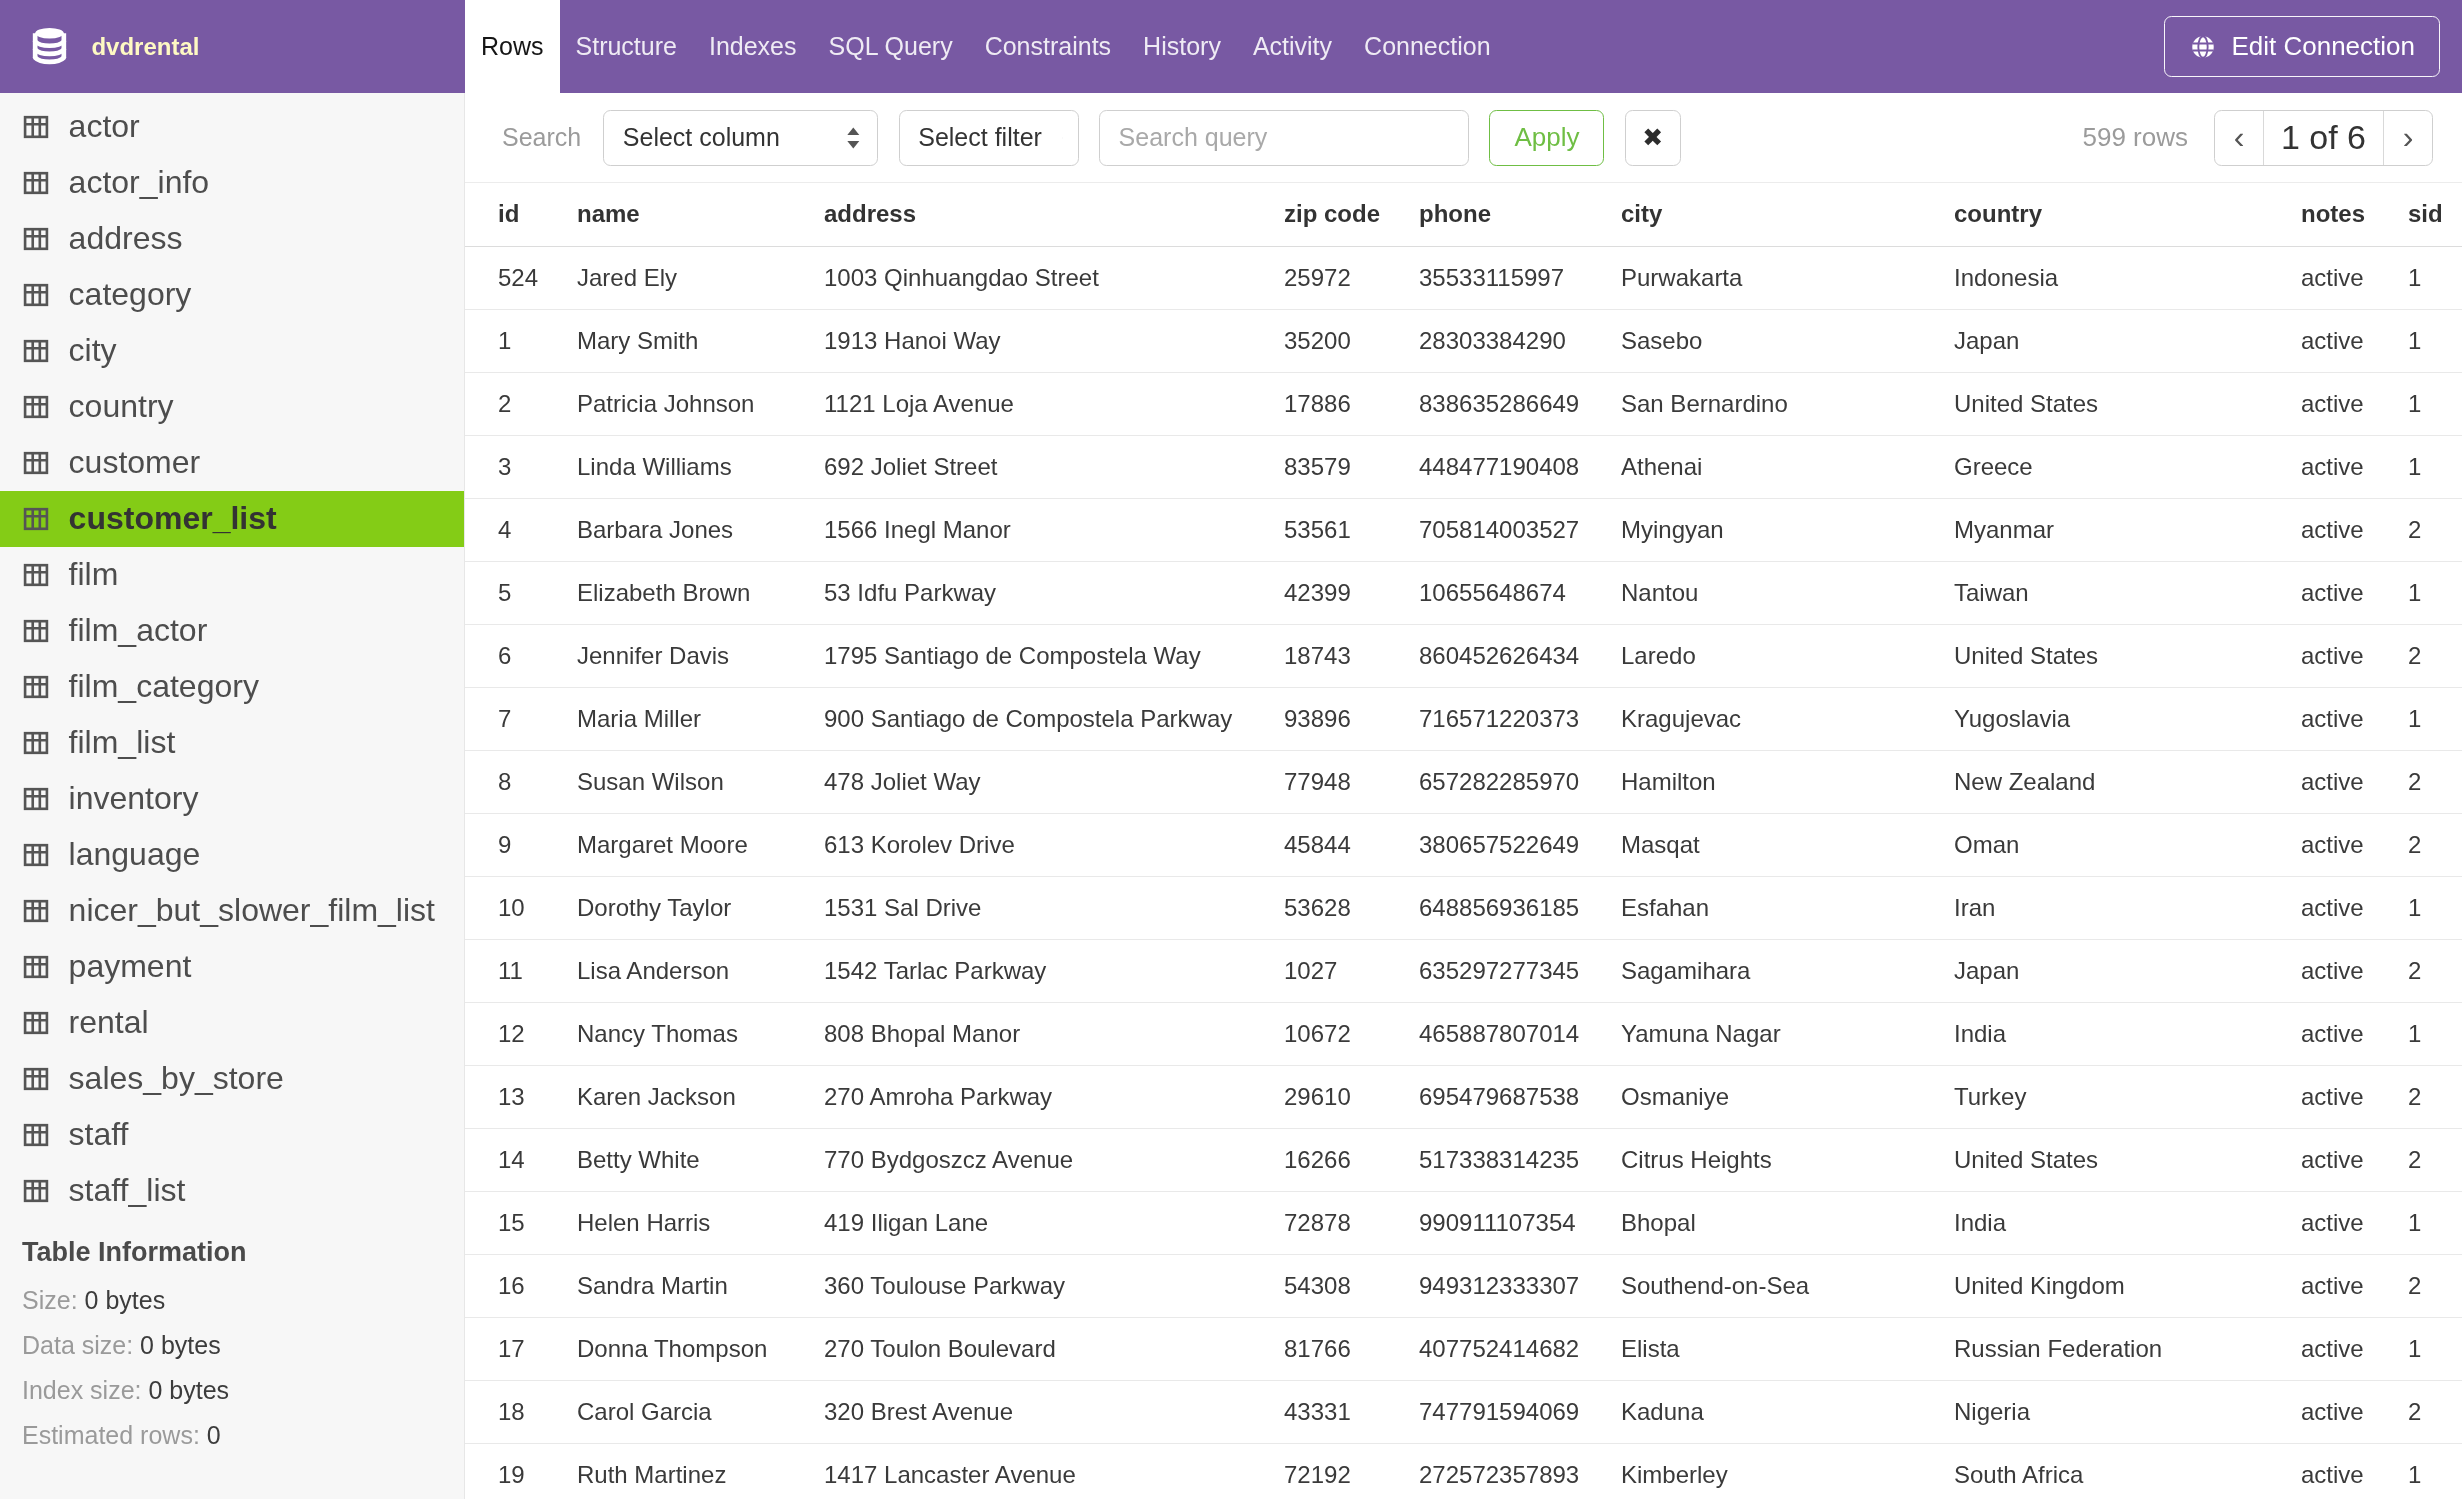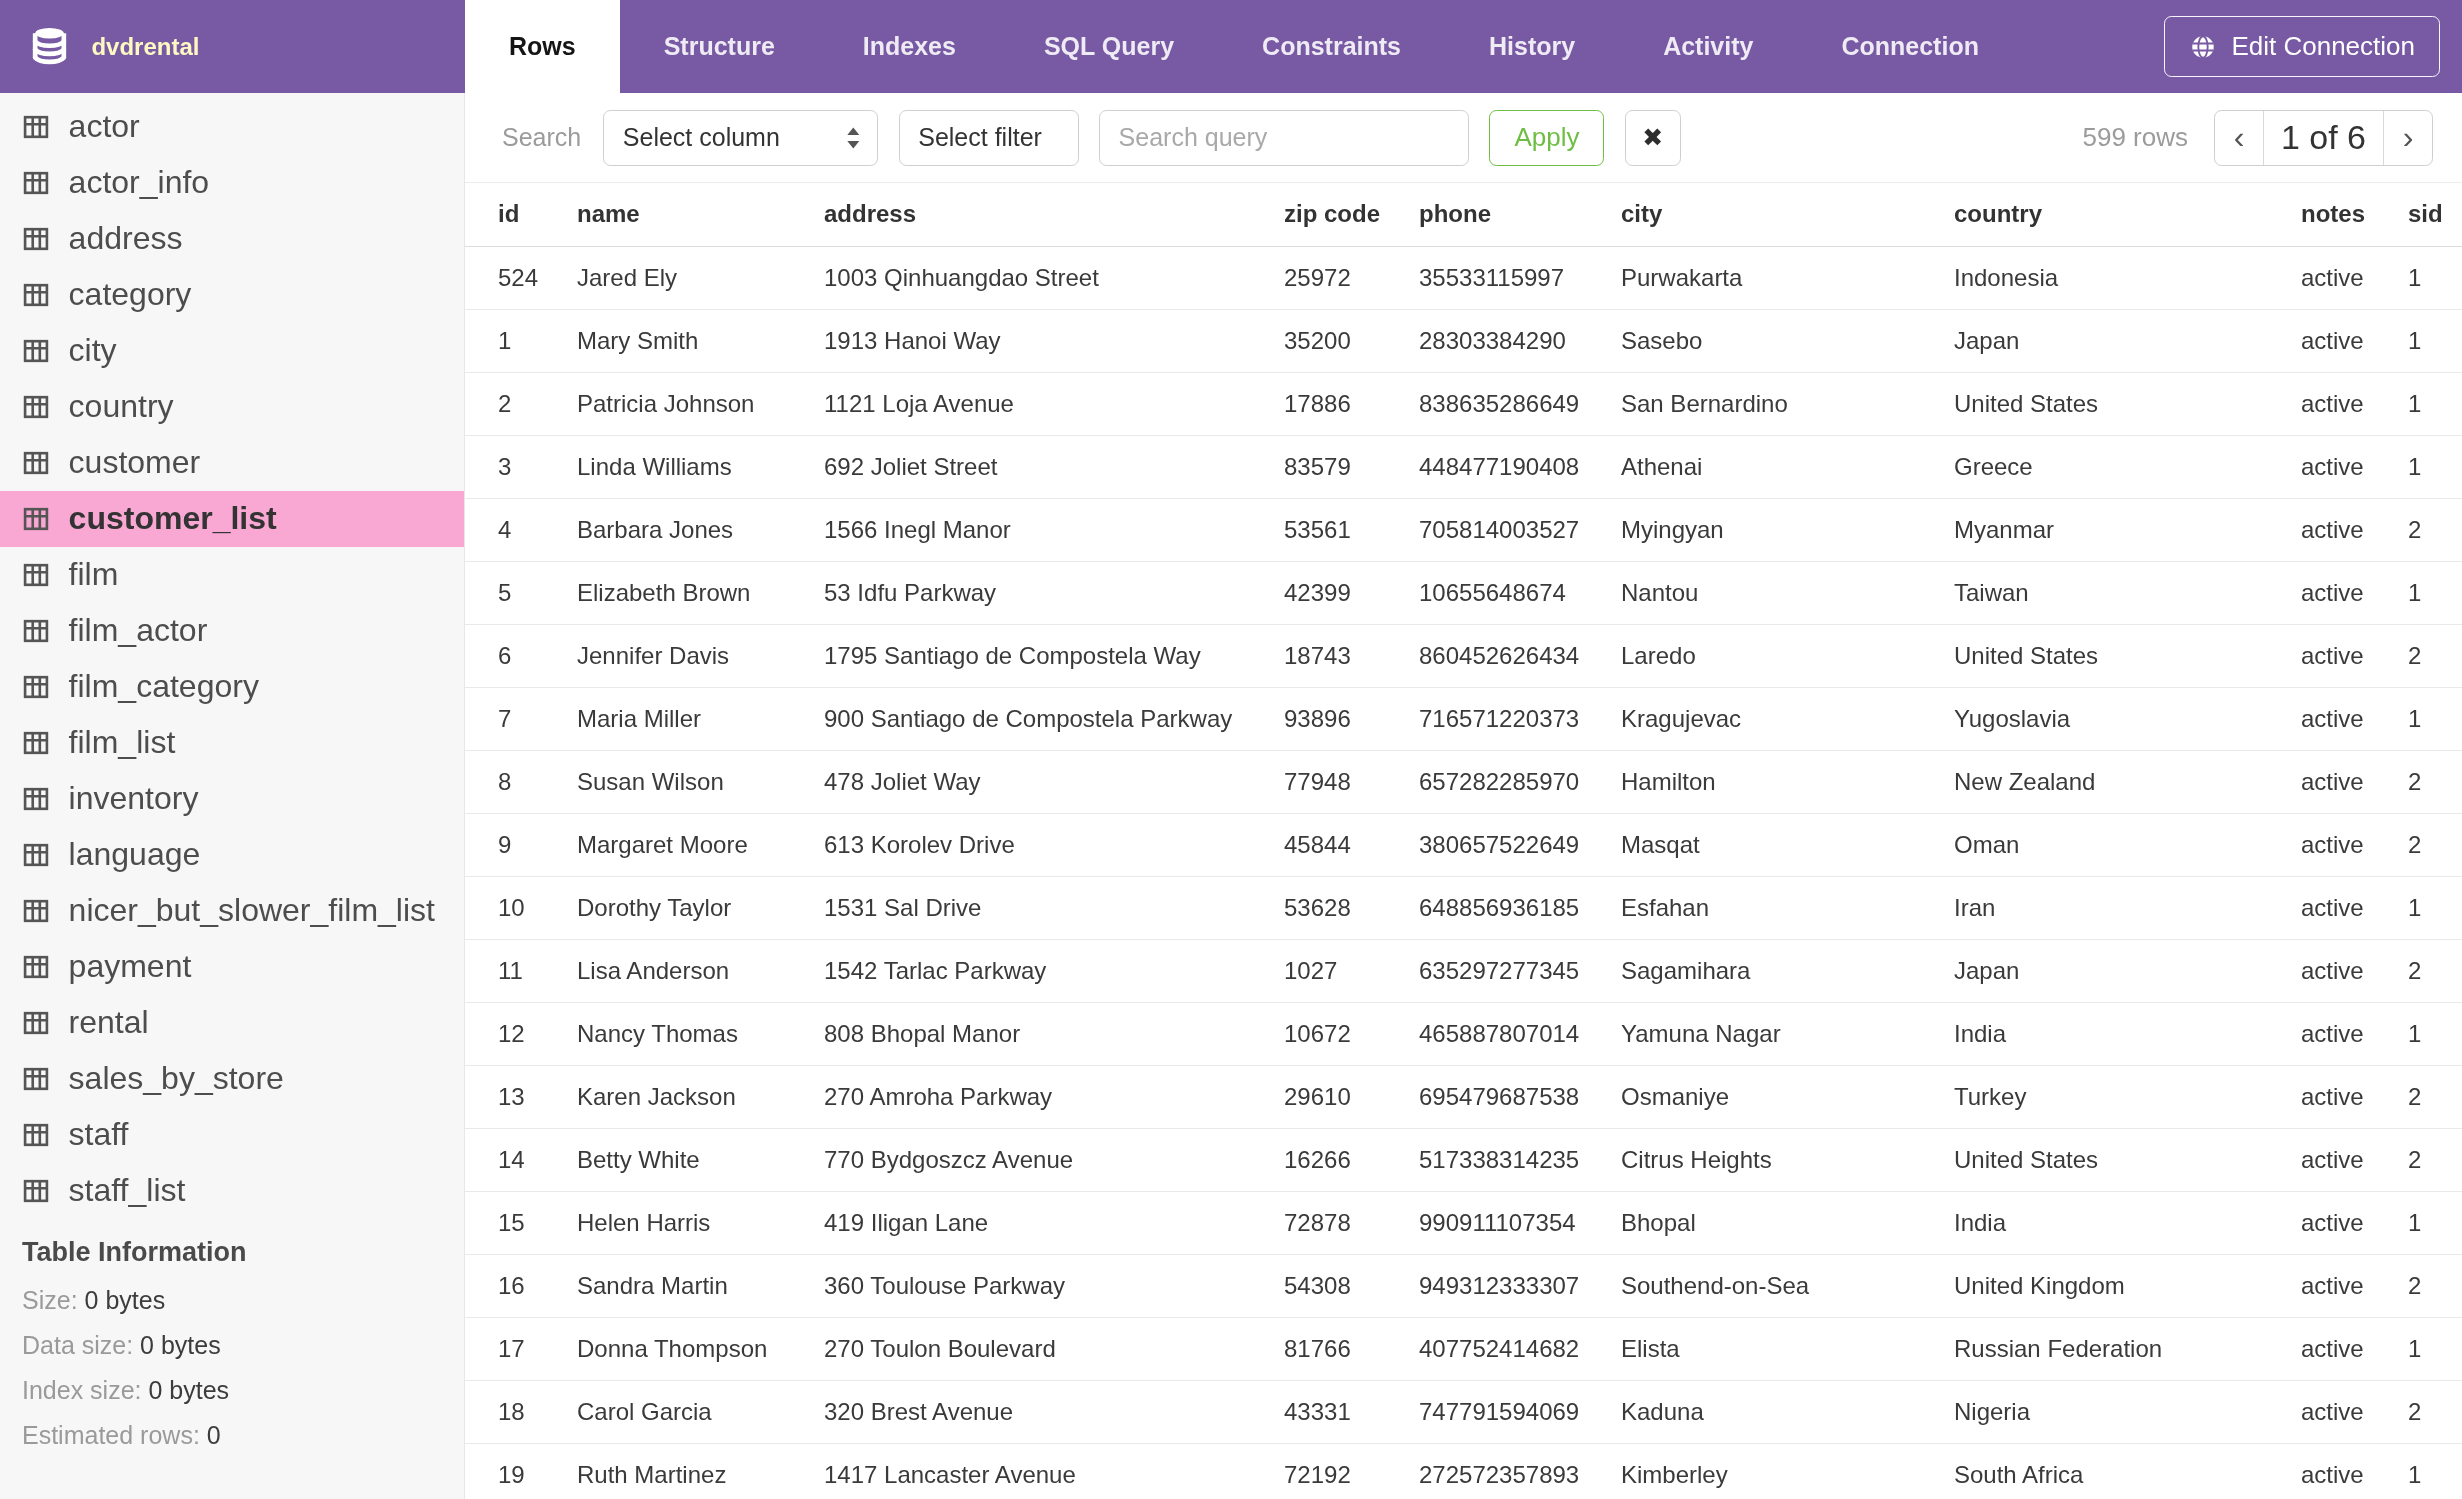--- a/index.html
+++ b/index.html
@@ -7,36 +7,36 @@
               font-family:"Liberation Sans", sans-serif; }
   .app { position:relative; width:2462px; height:1500px; }
 
   
   .topbar { position:absolute; left:0; top:0; width:2462px; height:93px;
             background:#7859A3; display:flex; align-items:center; }
   .brand { position:absolute; left:28px; top:0; height:93px; display:flex;
            align-items:center; gap:20.4px; }
   .brand-title { color:#fef9c3; font-size:24px; font-weight:bold; }
   .tabbar { position:absolute; left:465px; top:0; height:93px; display:flex; }
-  .tab { height:93px; line-height:93px; padding:0 44px; font-size:25px;
-         color:rgba(255,255,255,.88); cursor:pointer;font-weight:bold; }
+  .tab { height:93px; line-height:93px; padding:0 16px; font-size:25px;
+         color:rgba(255,255,255,.88); cursor:pointer; }
   .tab.active { background:#fff; color:#151515; }
   .edit-conn { position:absolute; right:22px; top:16px; height:61px;
                border:1.9px solid rgba(255,255,255,.95); border-radius:7.4px;
                background:transparent; color:#fff; font-size:26px;
                display:flex; align-items:center; gap:14px; padding:0 24px;
                font-family:"Liberation Sans", sans-serif; cursor:pointer; }
 
   
   .sidebar { position:absolute; left:0; top:93px; width:465px; height:1407px;
              background:#F7F7F7; border-right:0.9px solid #E7E7E7; padding-top:5.6px; }
   .side-item { height:56px; display:flex; align-items:center; padding-left:22px;
                font-size:32px; color:#4d4d4d; cursor:pointer; }
   .side-item .tbl-icon { margin-right:18.6px; flex:0 0 auto; }
-  .side-item.selected { background:#f9a8d4; font-weight:bold; color:#333; }
+  .side-item.selected { background:#84cc16; font-weight:bold; color:#333; }
   .info-heading { margin:13px 0 5.6px 22px; font-size:27px; font-weight:bold;
                   color:#4a4a4a; height:41px; line-height:41px; }
   .info-row { height:45px; line-height:45px; padding-left:22px; font-size:25px; }
   .info-label { color:#9a9a9a; }
   .info-value { color:#3c3c3c; }
 
   
   .toolbar { position:absolute; left:465px; top:93px; width:1998px; height:90px;
              background:#fff; display:flex; align-items:center; padding:0 30px 0 37px;
              border-bottom:0.9px solid #ECECEC; }

